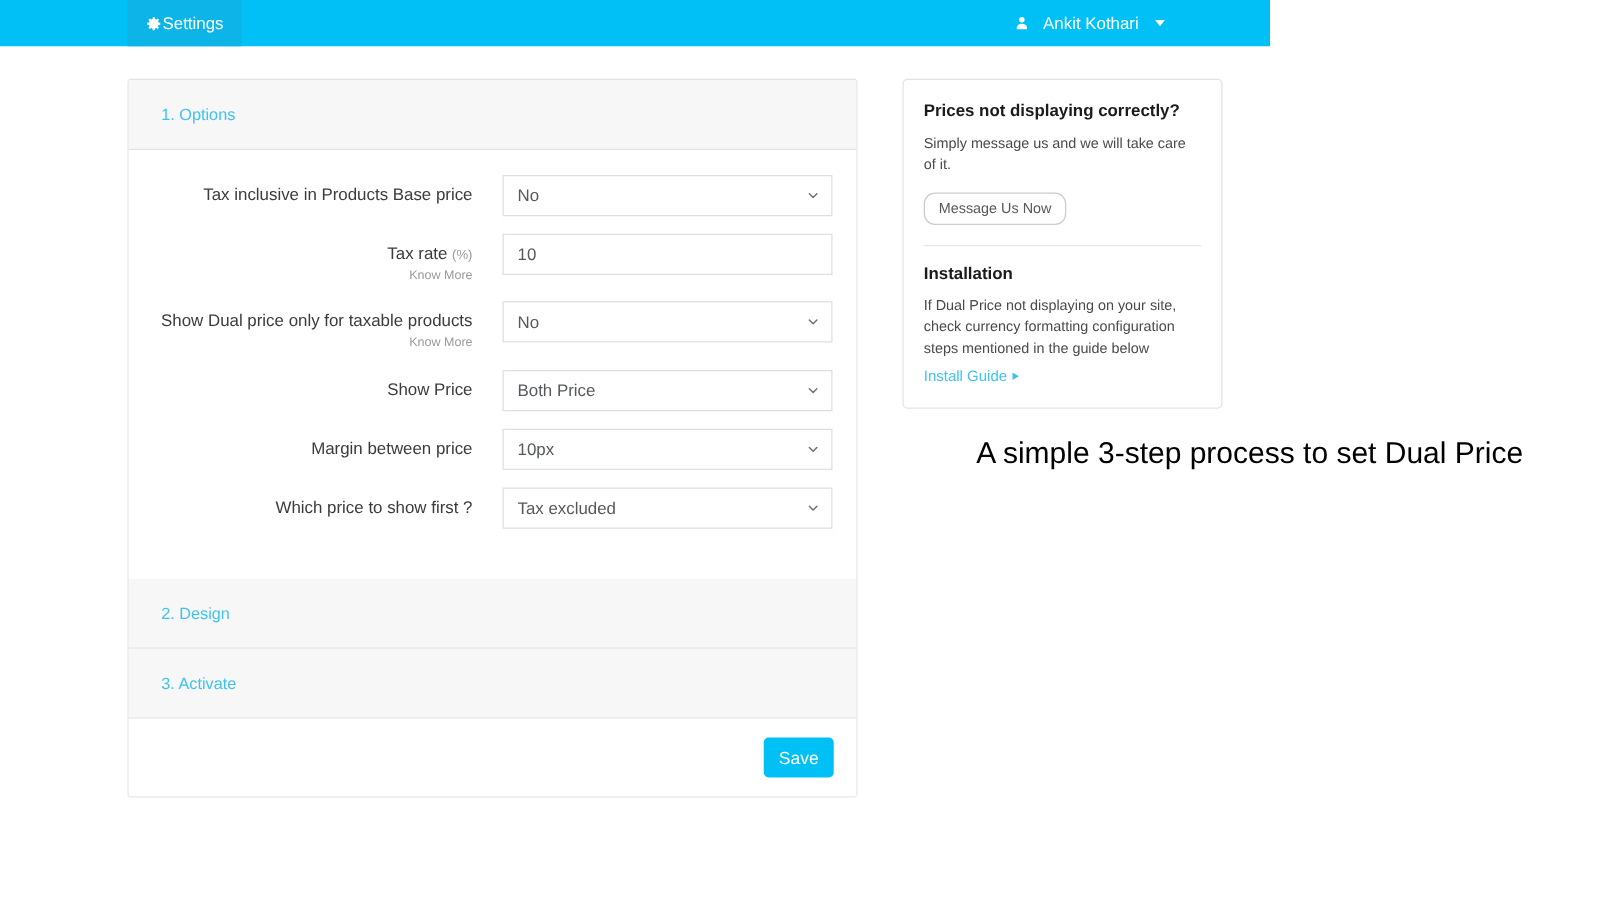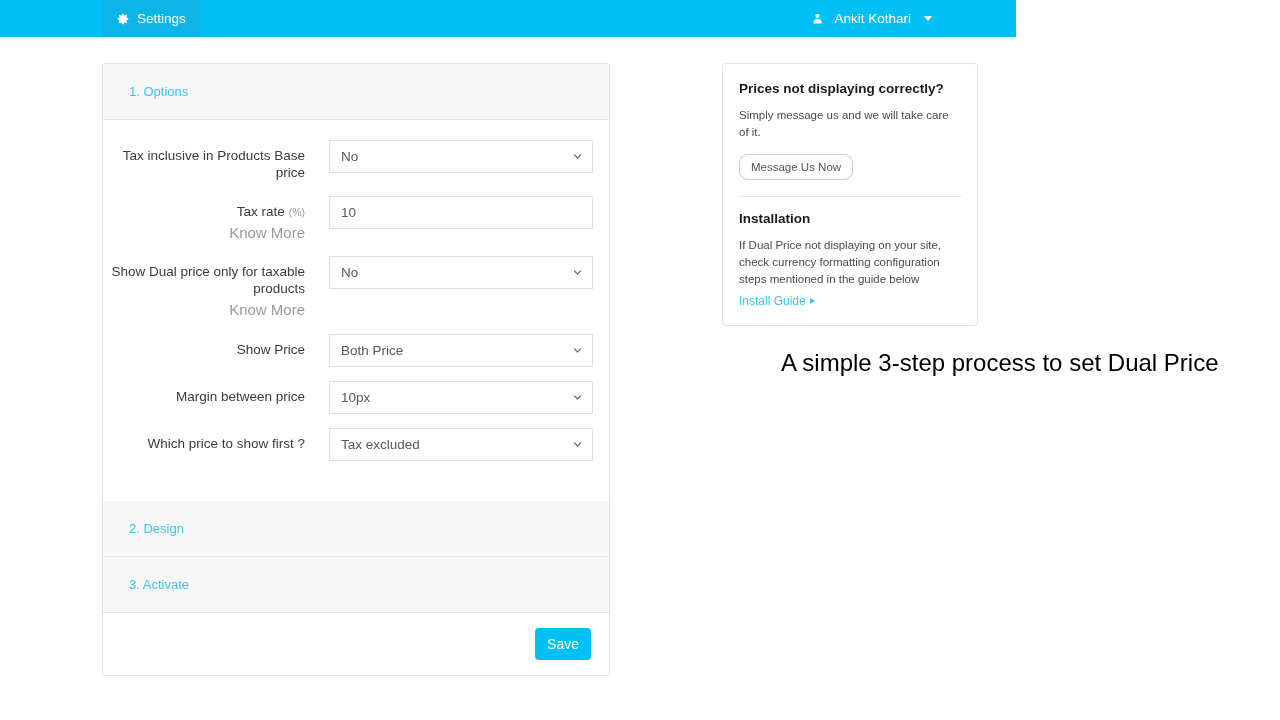--- a/index.html
+++ b/index.html
@@ -19,21 +19,20 @@
     background: #00c0f5;
     display: flex;
     align-items: stretch;
   }
   .nav-tab {
     margin-left: 102px;
     padding: 0 14px;
     background: #0db4e8;
     display: flex;
     align-items: center;
-    gap: 7px;
     color: #ffffff;
     font-size: 13.5px;
     cursor: pointer;
   }
   .gear-icon { display: block; width: 14px; height: 14px; }
   .nav-tab-label { line-height: 1; }
 
   .user-menu {
     margin-left: auto;
     margin-right: 84px;
@@ -53,21 +52,21 @@
     margin-left: 3px;
   }
 
   
   .page { position: absolute; top: 37px; left: 0; width: 1280px; height: 683px; }
 
   
   .settings-card {
     position: absolute;
     left: 102px; top: 26px;
-    width: 508px;
+    width: 584px;
     background: #ffffff;
     border: 1px solid #e3e3e3;
     border-radius: 3px;
   }
   .panel-head {
     background: #f7f7f7;
     border-bottom: 1px solid #e3e3e3;
     padding: 20px 26px;
     font-size: 13px;
     color: #3ec3f0;
@@ -87,21 +86,21 @@
     text-align: right;
     padding-top: 8px;
     padding-right: 24px;
     font-size: 13.5px;
     color: #3b3b3b;
     line-height: 1.25;
   }
   .label-unit { font-size: 10.5px; color: #9a9a9a; }
   .know-more {
     display: block;
-    font-size: 15px;
+    font-size: 10px;
     color: #9a9a9a;
     margin-top: 3px;
   }
   .field-wrap { position: relative; width: 264px; }
   .field {
     width: 264px; height: 33px;
     border: 1px solid #dcdfe3;
     border-radius: 0;
     background: #ffffff;
     font-family: "Liberation Sans", sans-serif;

